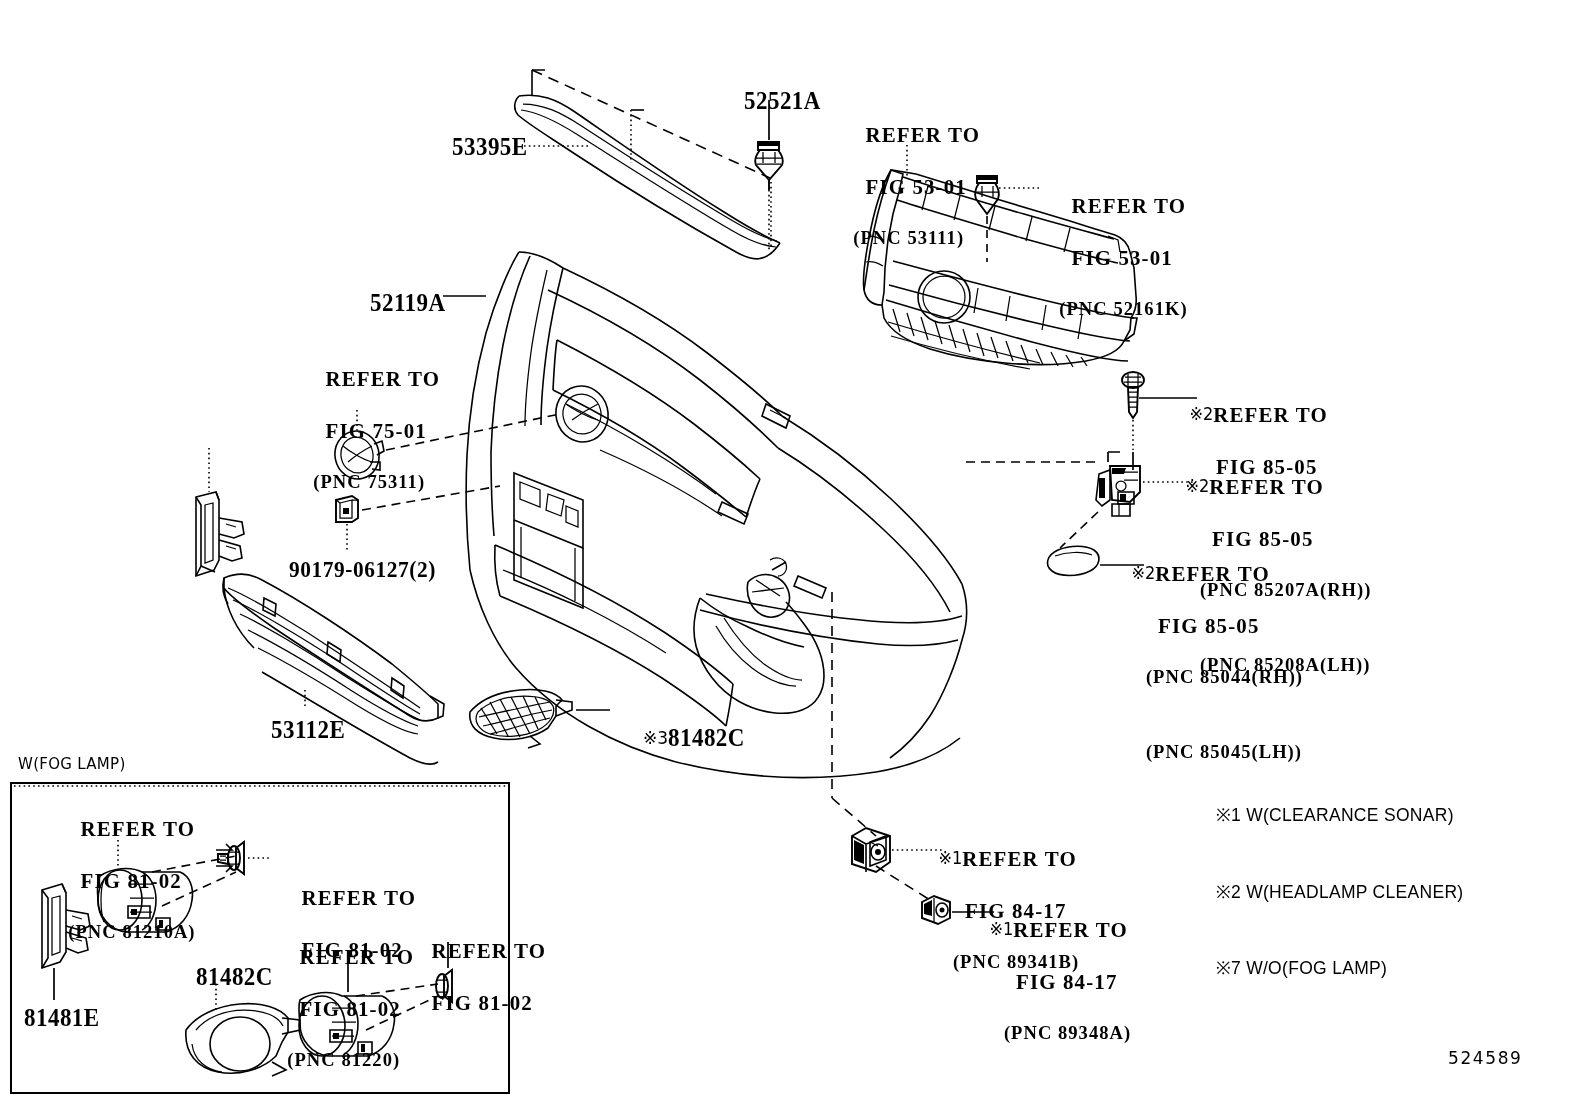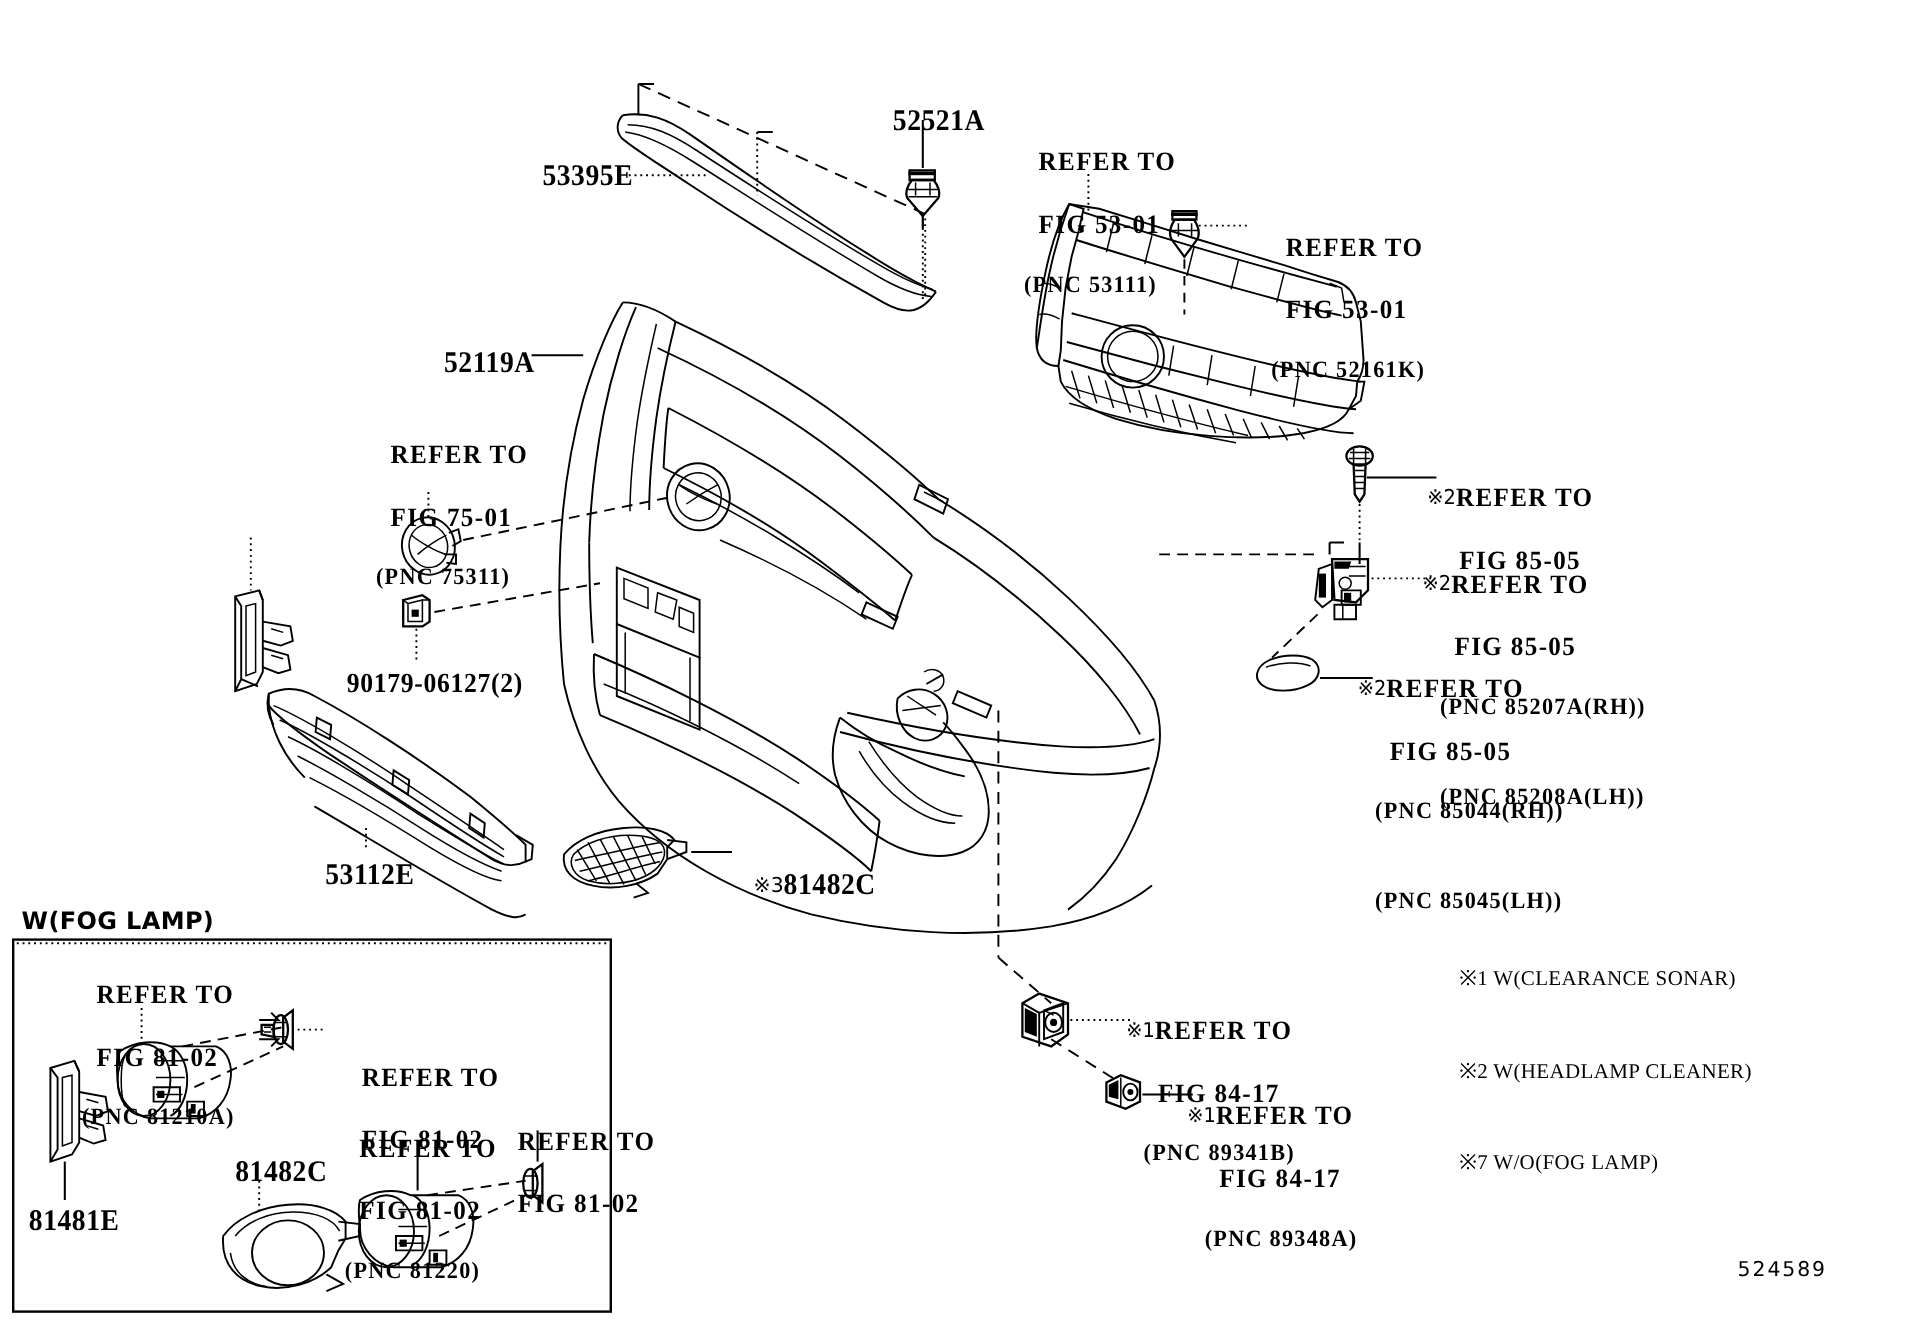--- a/index.html
+++ b/index.html
@@ -53,31 +53,30 @@
     font-family:"DejaVu Sans", sans-serif;
     font-size:17px;
     font-weight:400;
     letter-spacing:0;
     transform:none;
     display:inline-block;
     vertical-align:2px;
   }
   
   .note{
-    font-family:Liberation Serif, serif;
+    font-family:Liberation Sans, sans-serif;
     font-size:17.5px;
     letter-spacing:0.3px;
     line-height:1.46;
     white-space:pre;
   }
   .inset-title{
     font-family:"DejaVu Sans", sans-serif;
-    font-size:20px;
+    font-size:15px;
     letter-spacing:0.3px;
-    font-weight:bold;
   }
   .corner{
     font-family:"DejaVu Sans", sans-serif;
     font-size:17px;
     letter-spacing:1.6px;
   }
   svg{position:absolute;left:0;top:0;overflow:visible;}
   .ln{stroke:#000;fill:none;}
   .dotline{stroke:#000;stroke-width:1.6;stroke-dasharray:1.6 3.2;fill:none;}
   .dashline{stroke:#000;stroke-width:1.6;stroke-dasharray:11 7;fill:none;}
@@ -444,21 +443,21 @@
   </svg>
 
   <div class="lbl pn" style="left:452px;top:132px;"><span>53395E</span></div>
   <div class="lbl pn" style="left:744px;top:86px;"><span>52521A</span></div>
   <div class="lbl pn" style="left:370px;top:288px;"><span>52119A</span></div>
 
 
   <div class="lbl code" style="left:289px;top:556px;"><span>90179-06127(2)</span></div>
   <div class="lbl pn" style="left:271px;top:715px;"><span>53112E</span></div>
 
-  <div class="lbl" style="left:612px;top:704px;text-align:center;">
+  <div class="lbl" style="left:627px;top:704px;text-align:center;">
     <span class="mk"><span>※3</span></span><span class="pn" style="display:inline-block;">81482C</span>
   </div>
 
   <div class="lbl ref" style="left:840px;top:96px;">
     <span>REFER TO</span><br>
     <span>FIG 53-01</span>
     <span class="pnc">(PNC 53111)</span>
   </div>
 
   <div class="lbl ref" style="left:1046px;top:167px;">

